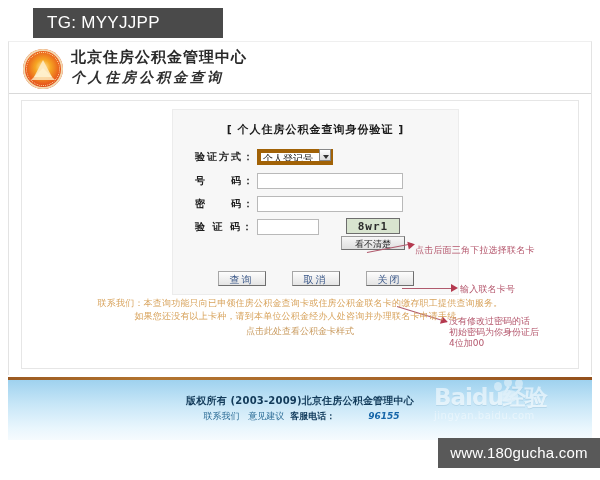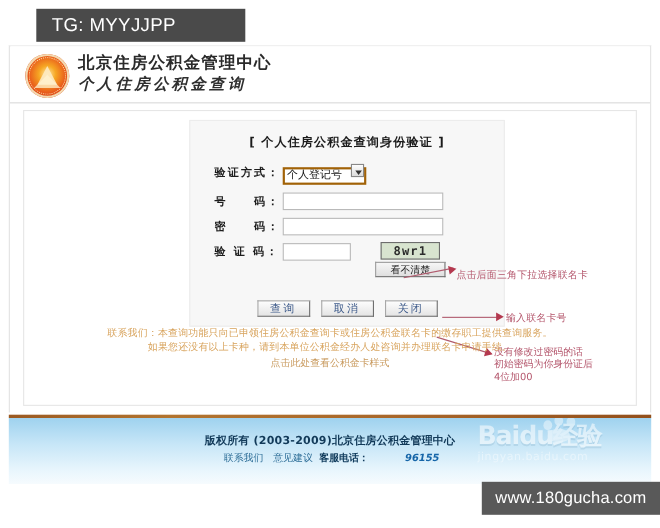--- a/index.html
+++ b/index.html
@@ -98,21 +98,21 @@
     font-family:"DejaVu Sans",sans-serif;
   }
   .form-row{display:flex;align-items:center;margin:0 0 7px 0;padding-left:22px;}
   .form-label{
     width:62px;font-size:10px;color:#1d1d1d;font-weight:bold;
     letter-spacing:2px;text-align:left;
     font-family:"DejaVu Sans",sans-serif;
   }
   select.fld{
     width:76px;height:16px;font-size:10px;
-    border:2px solid #a16207;background:#ffffff;color:#111;
+    border:4px solid #a16207;background:#ffffff;color:#111;
     font-family:"DejaVu Sans",sans-serif;padding:0 0 0 2px;
     -moz-appearance:none;appearance:none;
   }
   .select-wrap{position:relative;display:inline-block;}
   .select-arrow{
     position:absolute;right:2px;top:2px;width:12px;height:12px;
     background:linear-gradient(#fdfdfd,#dcdcdc);
     border:1px solid #888;box-sizing:border-box;
     pointer-events:none;
   }
@@ -139,21 +139,21 @@
   }
   #captcha-refresh{
     position:absolute;left:168px;top:17px;width:64px;height:14px;
     background:linear-gradient(#f6f6f6,#dfdfdf);
     border:1px solid #9b9b9b;border-right-color:#6f6f6f;border-bottom-color:#6f6f6f;
     font-size:9px;color:#1f1f1f;text-align:center;line-height:14px;
     letter-spacing:0px;box-sizing:border-box;
     font-family:"DejaVu Sans",sans-serif;
   }
   
-  #btn-row{display:flex;justify-content:center;gap:10px;margin-top:36px;}
+  #btn-row{display:flex;justify-content:center;gap:26px;margin-top:36px;}
   .btn{
     width:48px;height:15px;
     background:linear-gradient(#fdfdfd,#e4e4e4);
     border:1px solid #a7a7a7;border-right-color:#6e6e6e;border-bottom-color:#6e6e6e;
     font-size:10px;color:#3d5a8a;text-align:center;line-height:15px;
     letter-spacing:2px;box-sizing:border-box;
     font-family:"DejaVu Sans",sans-serif;
   }
   
   #notice{

